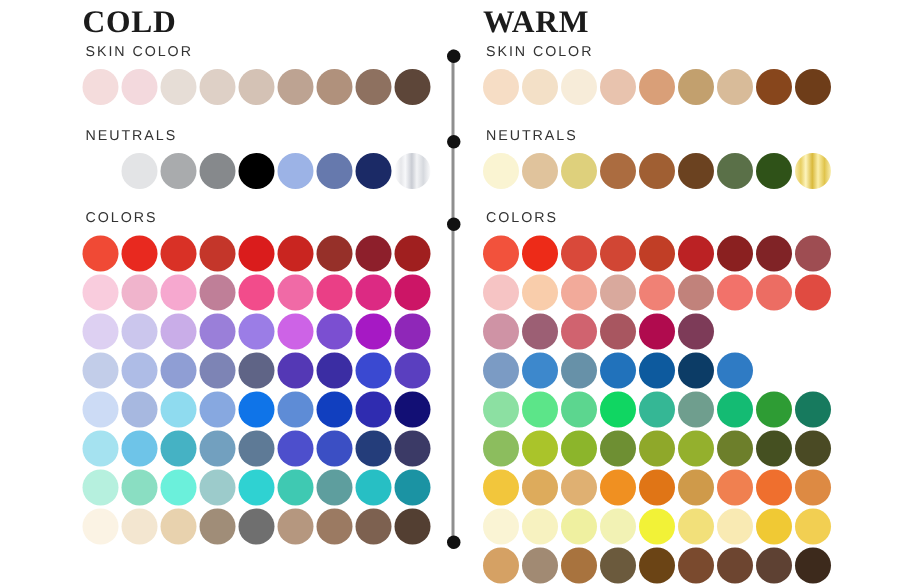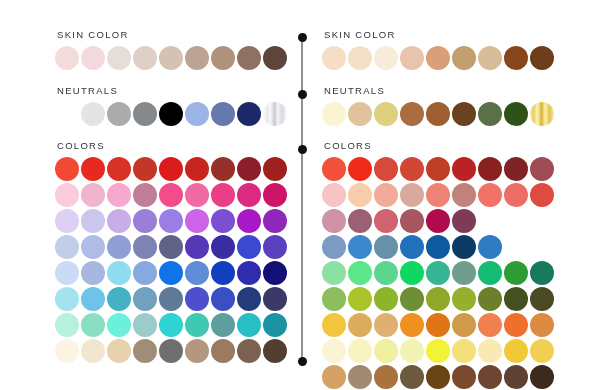--- a/index.html
+++ b/index.html
@@ -104,20 +104,21 @@
   .dot-2 { top: 57px; }
   .dot-3 { top: 112px; }
   .dot-4 { top: 324px; }
 </style>
 </head>
 <body>
 
 <div class="board">
 
   <div class="panel panel-cold">
+    <div class="panel-title">COLD</div>
 
     <div class="section sec-skin">
       <div class="section-label">SKIN COLOR</div>
       <div class="swatch-row" id="cold-skin">
           <div class="swatch" style="background: rgb(244, 220, 220);"></div>
           <div class="swatch" style="background: rgb(243, 217, 221);"></div>
           <div class="swatch" style="background: rgb(230, 221, 214);"></div>
           <div class="swatch" style="background: rgb(222, 208, 198);"></div>
           <div class="swatch" style="background: rgb(212, 194, 181);"></div>
           <div class="swatch" style="background: rgb(189, 163, 146);"></div>
@@ -238,20 +239,21 @@
   </div>
 
   <div class="divider">
     <div class="divider-dot dot-1"></div>
     <div class="divider-dot dot-2"></div>
     <div class="divider-dot dot-3"></div>
     <div class="divider-dot dot-4"></div>
   </div>
 
   <div class="panel panel-warm">
+    <div class="panel-title">WARM</div>
 
     <div class="section sec-skin">
       <div class="section-label">SKIN COLOR</div>
       <div class="swatch-row" id="warm-skin">
           <div class="swatch" style="background: rgb(246, 221, 197);"></div>
           <div class="swatch" style="background: rgb(243, 224, 199);"></div>
           <div class="swatch" style="background: rgb(247, 236, 217);"></div>
           <div class="swatch" style="background: rgb(232, 195, 174);"></div>
           <div class="swatch" style="background: rgb(217, 159, 120);"></div>
           <div class="swatch" style="background: rgb(194, 160, 110);"></div>

